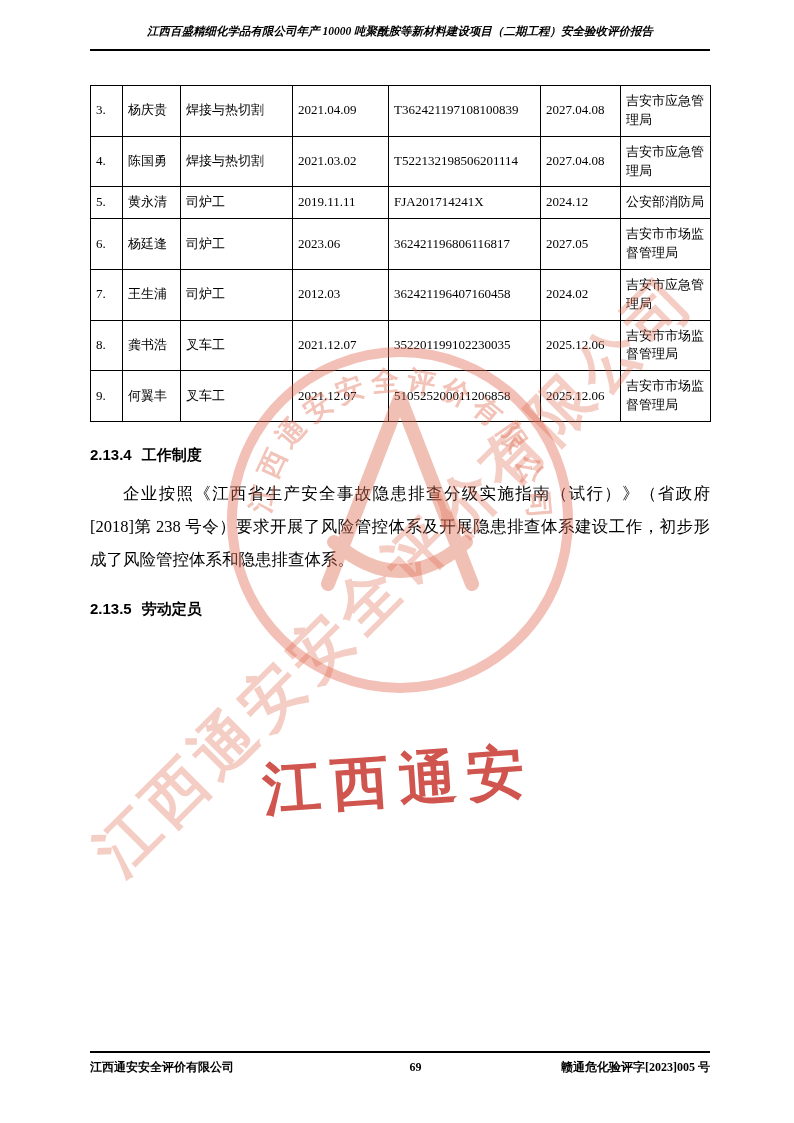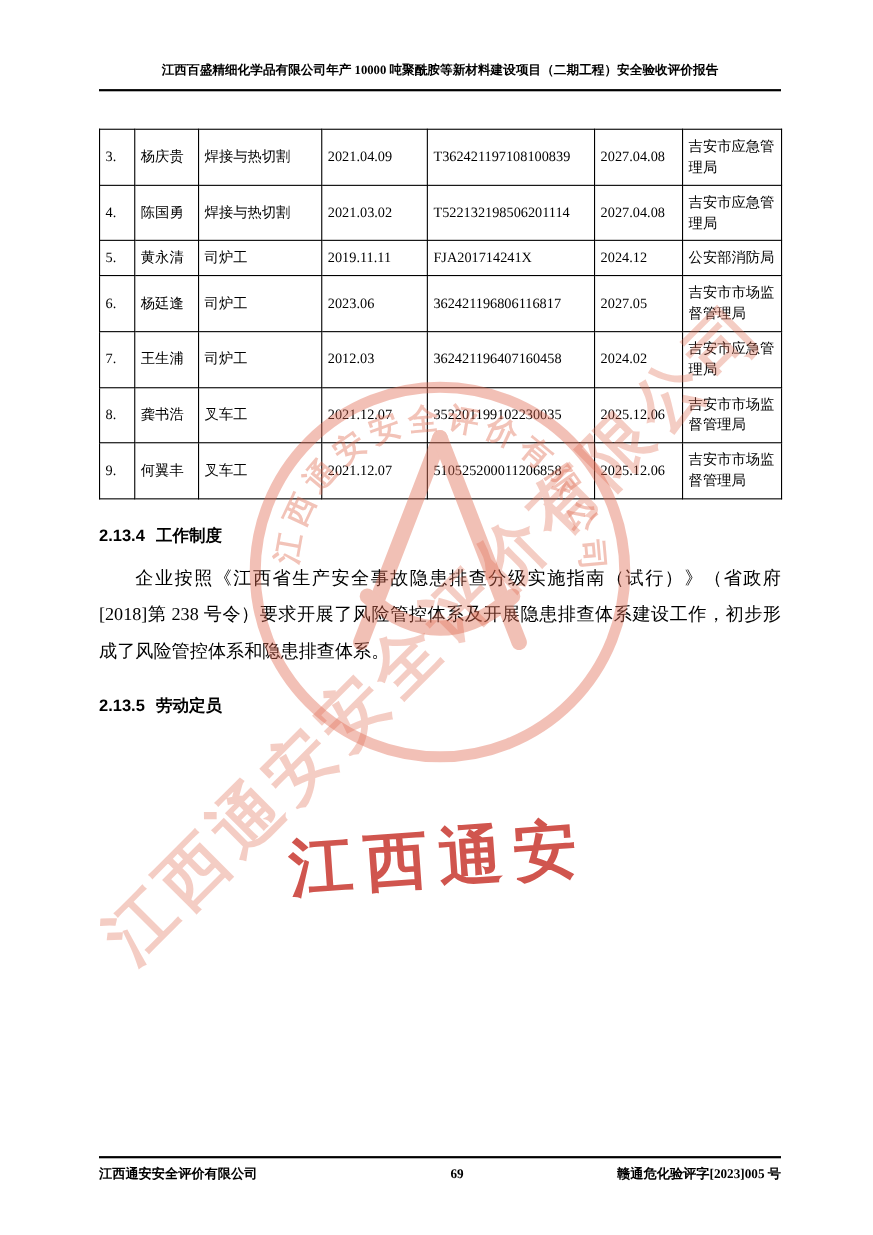--- a/index.html
+++ b/index.html
@@ -13,28 +13,29 @@
     overflow: hidden;
     margin: 0 auto;
   }
   .content {
     position: absolute;
     left: 90px;
     right: 84px;
     top: 0;
   }
   .report-header {
-    margin-top: 56px;
+    margin-top: 24px;
     padding-bottom: 10px;
     border-bottom: 2px solid #000;
     text-align: center;
     font-size: 11.5px;
     font-weight: bold;
     letter-spacing: 0px;
     white-space: nowrap;
+    font-style: italic;
   }
   table.cert-table {
     margin-top: 34px;
     width: 100%;
     border-collapse: collapse;
     table-layout: fixed;
   }
   table.cert-table td {
     border: 1px solid #000;
     font-size: 13px;

